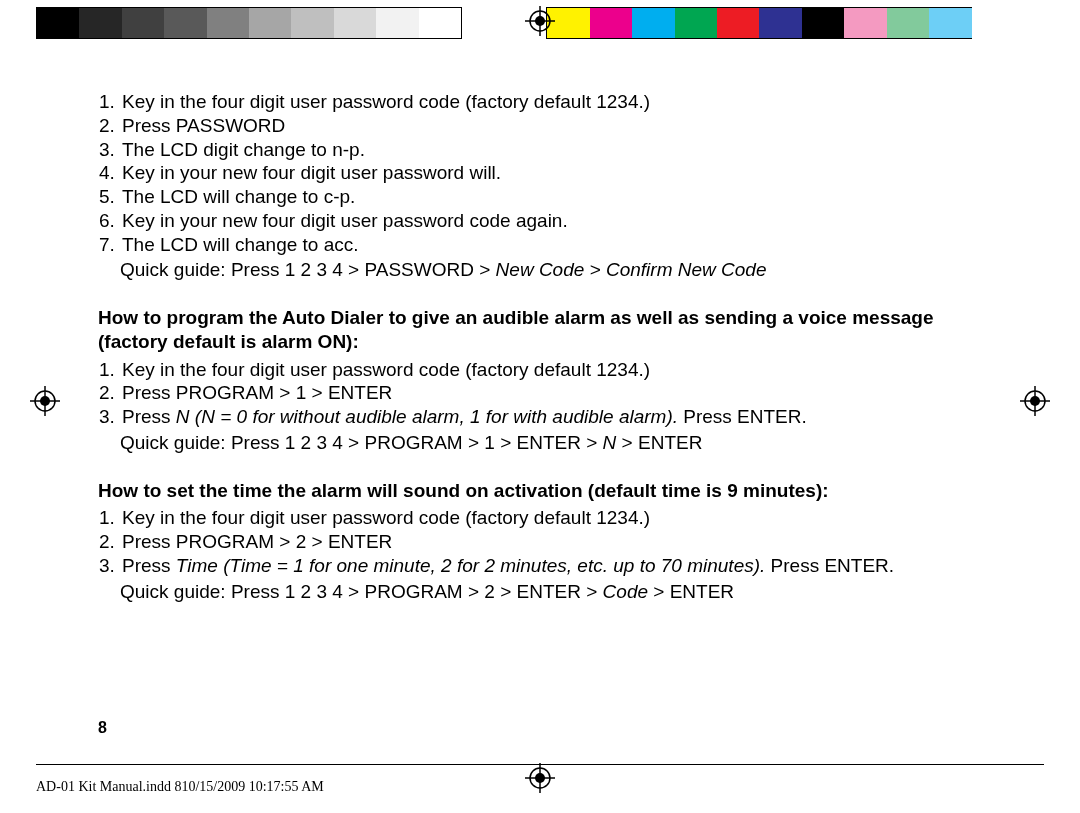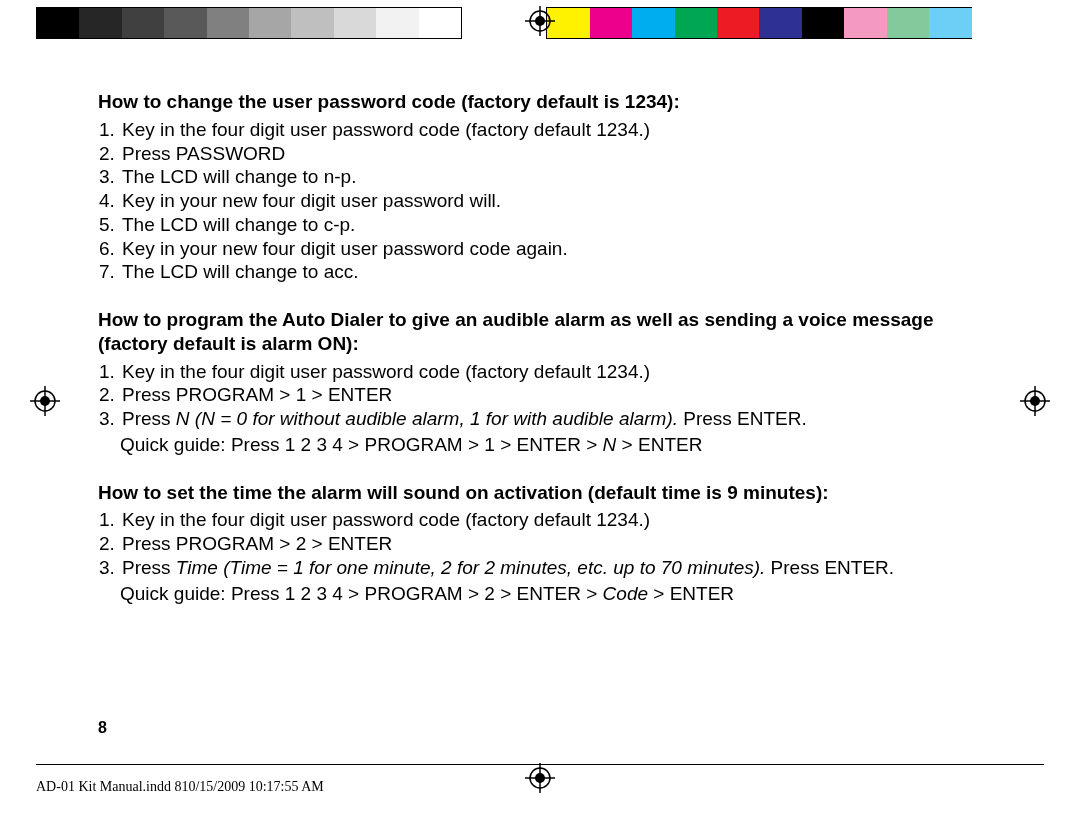--- a/index.html
+++ b/index.html
@@ -88,30 +88,32 @@
       <svg viewBox="0 0 30 30">
         <circle cx="15" cy="15" r="10" fill="none" stroke="#000" stroke-width="1.5"></circle>
         <circle cx="15" cy="15" r="5" fill="#000"></circle>
         <line x1="15" y1="0" x2="15" y2="30" stroke="#000" stroke-width="1.5"></line>
         <line x1="0" y1="15" x2="30" y2="15" stroke="#000" stroke-width="1.5"></line>
       </svg>
     </div>
 
   <div class="content">
 
-    <h3>How to change the user password code (factory default is 1234):</h3>
     <ol>
       <li>Key in the four digit user password code (factory default 1234.)</li>
       <li>Press PASSWORD</li>
-      <li>The LCD will change to n-p.</li>
+      <li>The LCD digit change to n-p.</li>
       <li>Key in your new four digit user password will.</li>
       <li>The LCD will change to c-p.</li>
       <li>Key in your new four digit user password code again.</li>
       <li>The LCD will change to acc.</li>
     </ol>
+    <p class="qg">
+      <span>Quick guide: Press 1 2 3 4 &gt; PASSWORD &gt; </span><span class="ital">New Code &gt; Confirm New Code</span><span></span>
+    </p>
 
     <h3 class="h-sp">How to program the Auto Dialer to give an audible alarm as well as sending a voice message (factory default is alarm ON):</h3>
     <ol>
       <li>Key in the four digit user password code (factory default 1234.)</li>
       <li>Press PROGRAM &gt; 1 &gt; ENTER</li>
       <li>
         <span>Press </span><span class="ital">N (N = 0 for without audible alarm, 1 for with audible alarm).</span><span> Press ENTER.</span>
       </li>
     </ol>
     <p class="qg">

